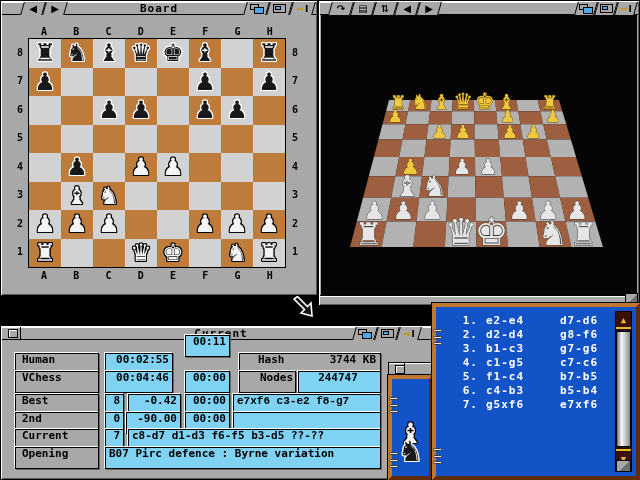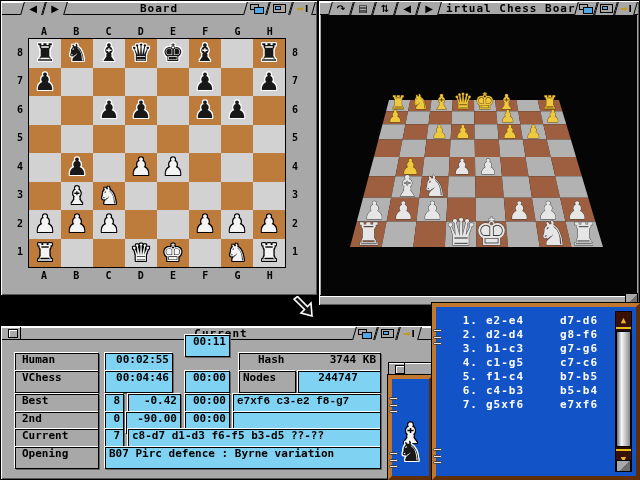--- a/index.html
+++ b/index.html
@@ -287,21 +287,20 @@
       <span>D</span>
       <span>E</span>
       <span>F</span>
       <span>G</span>
       <span>H</span>
     </div>
 </div>
 
 <div class="win" id="view3d-win">
   <div class="tbar">
-    <div class="ttl" style="text-align:left;left:126px;">irtual Chess Boar</div>
     <div class="gad" style="left:10px;width:22px;">
       <div class="gi">↷</div>
       </div>
     <div class="gad" style="left:32px;width:22px;">
       <div class="gi">▤</div>
       </div>
     <div class="gad" style="left:54px;width:22px;">
       <div class="gi">⇅</div>
       </div>
     <div class="gad" style="left:76px;width:22px;">
@@ -465,21 +464,21 @@
   <div class="fld cyan numr" style="left:104px;top:27px;width:68px;">00:02:55</div>
   <div class="fld cyan numr" style="left:184px;top:9px;width:45px;">00:11</div>
   <div class="fld hashbox" style="left:238px;top:27px;width:142px;">
     <span>Hash</span>
       <span>3744 KB</span>
     </div>
 
   <div class="fld lab" style="left:14px;top:45px;width:84px;">VChess</div>
   <div class="fld cyan numr" style="left:104px;top:45px;width:68px;">00:04:46</div>
   <div class="fld cyan numr" style="left:184px;top:45px;width:45px;">00:00</div>
-  <div class="fld lab" style="left:238px;top:45px;width:57px;padding-left:3px;">Nodes</div>
+  <div class="fld lab" style="left:238px;top:45px;width:57px;padding-left:20px;">Nodes</div>
   <div class="fld cyan numr" style="left:297px;top:45px;width:83px;text-align:center;">244747</div>
 
   <div class="fld lab" style="left:14px;top:68px;width:84px;">Best</div>
   <div class="fld cyan numr" style="left:104px;top:68px;width:19px;">8</div>
   <div class="fld cyan numr" style="left:127px;top:68px;width:53px;">-0.42</div>
   <div class="fld cyan numr" style="left:184px;top:68px;width:45px;">00:00</div>
   <div class="fld cyan txtl" style="left:232px;top:68px;width:148px;font-family:Liberation Mono, monospace;">e7xf6 c3-e2 f8-g7</div>
 
   <div class="fld lab" style="left:14px;top:86px;width:84px;">2nd</div>
   <div class="fld cyan numr" style="left:104px;top:86px;width:19px;">0</div>

